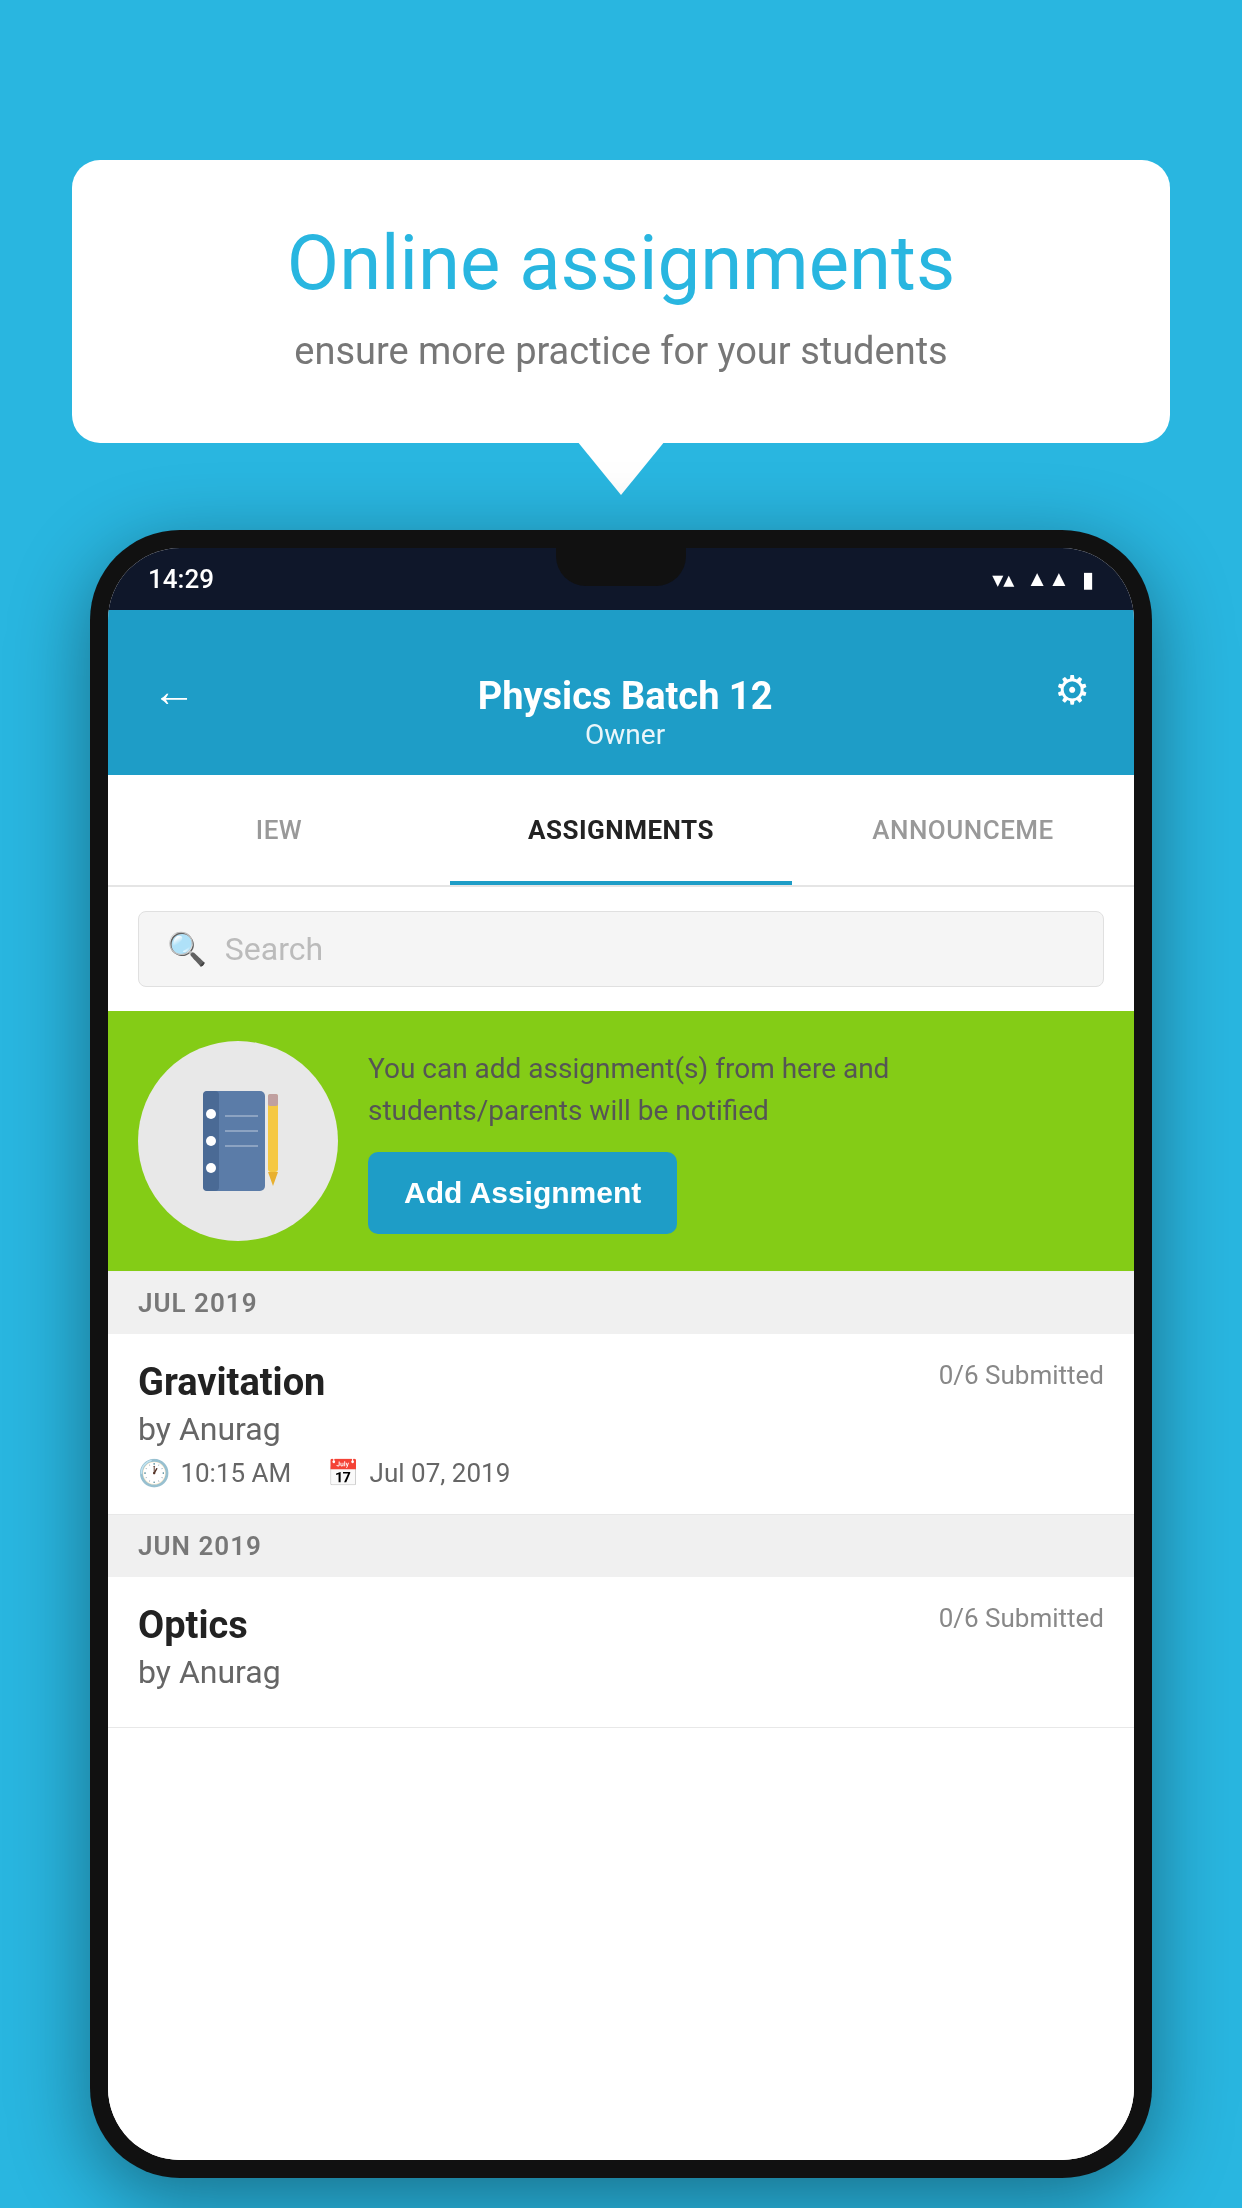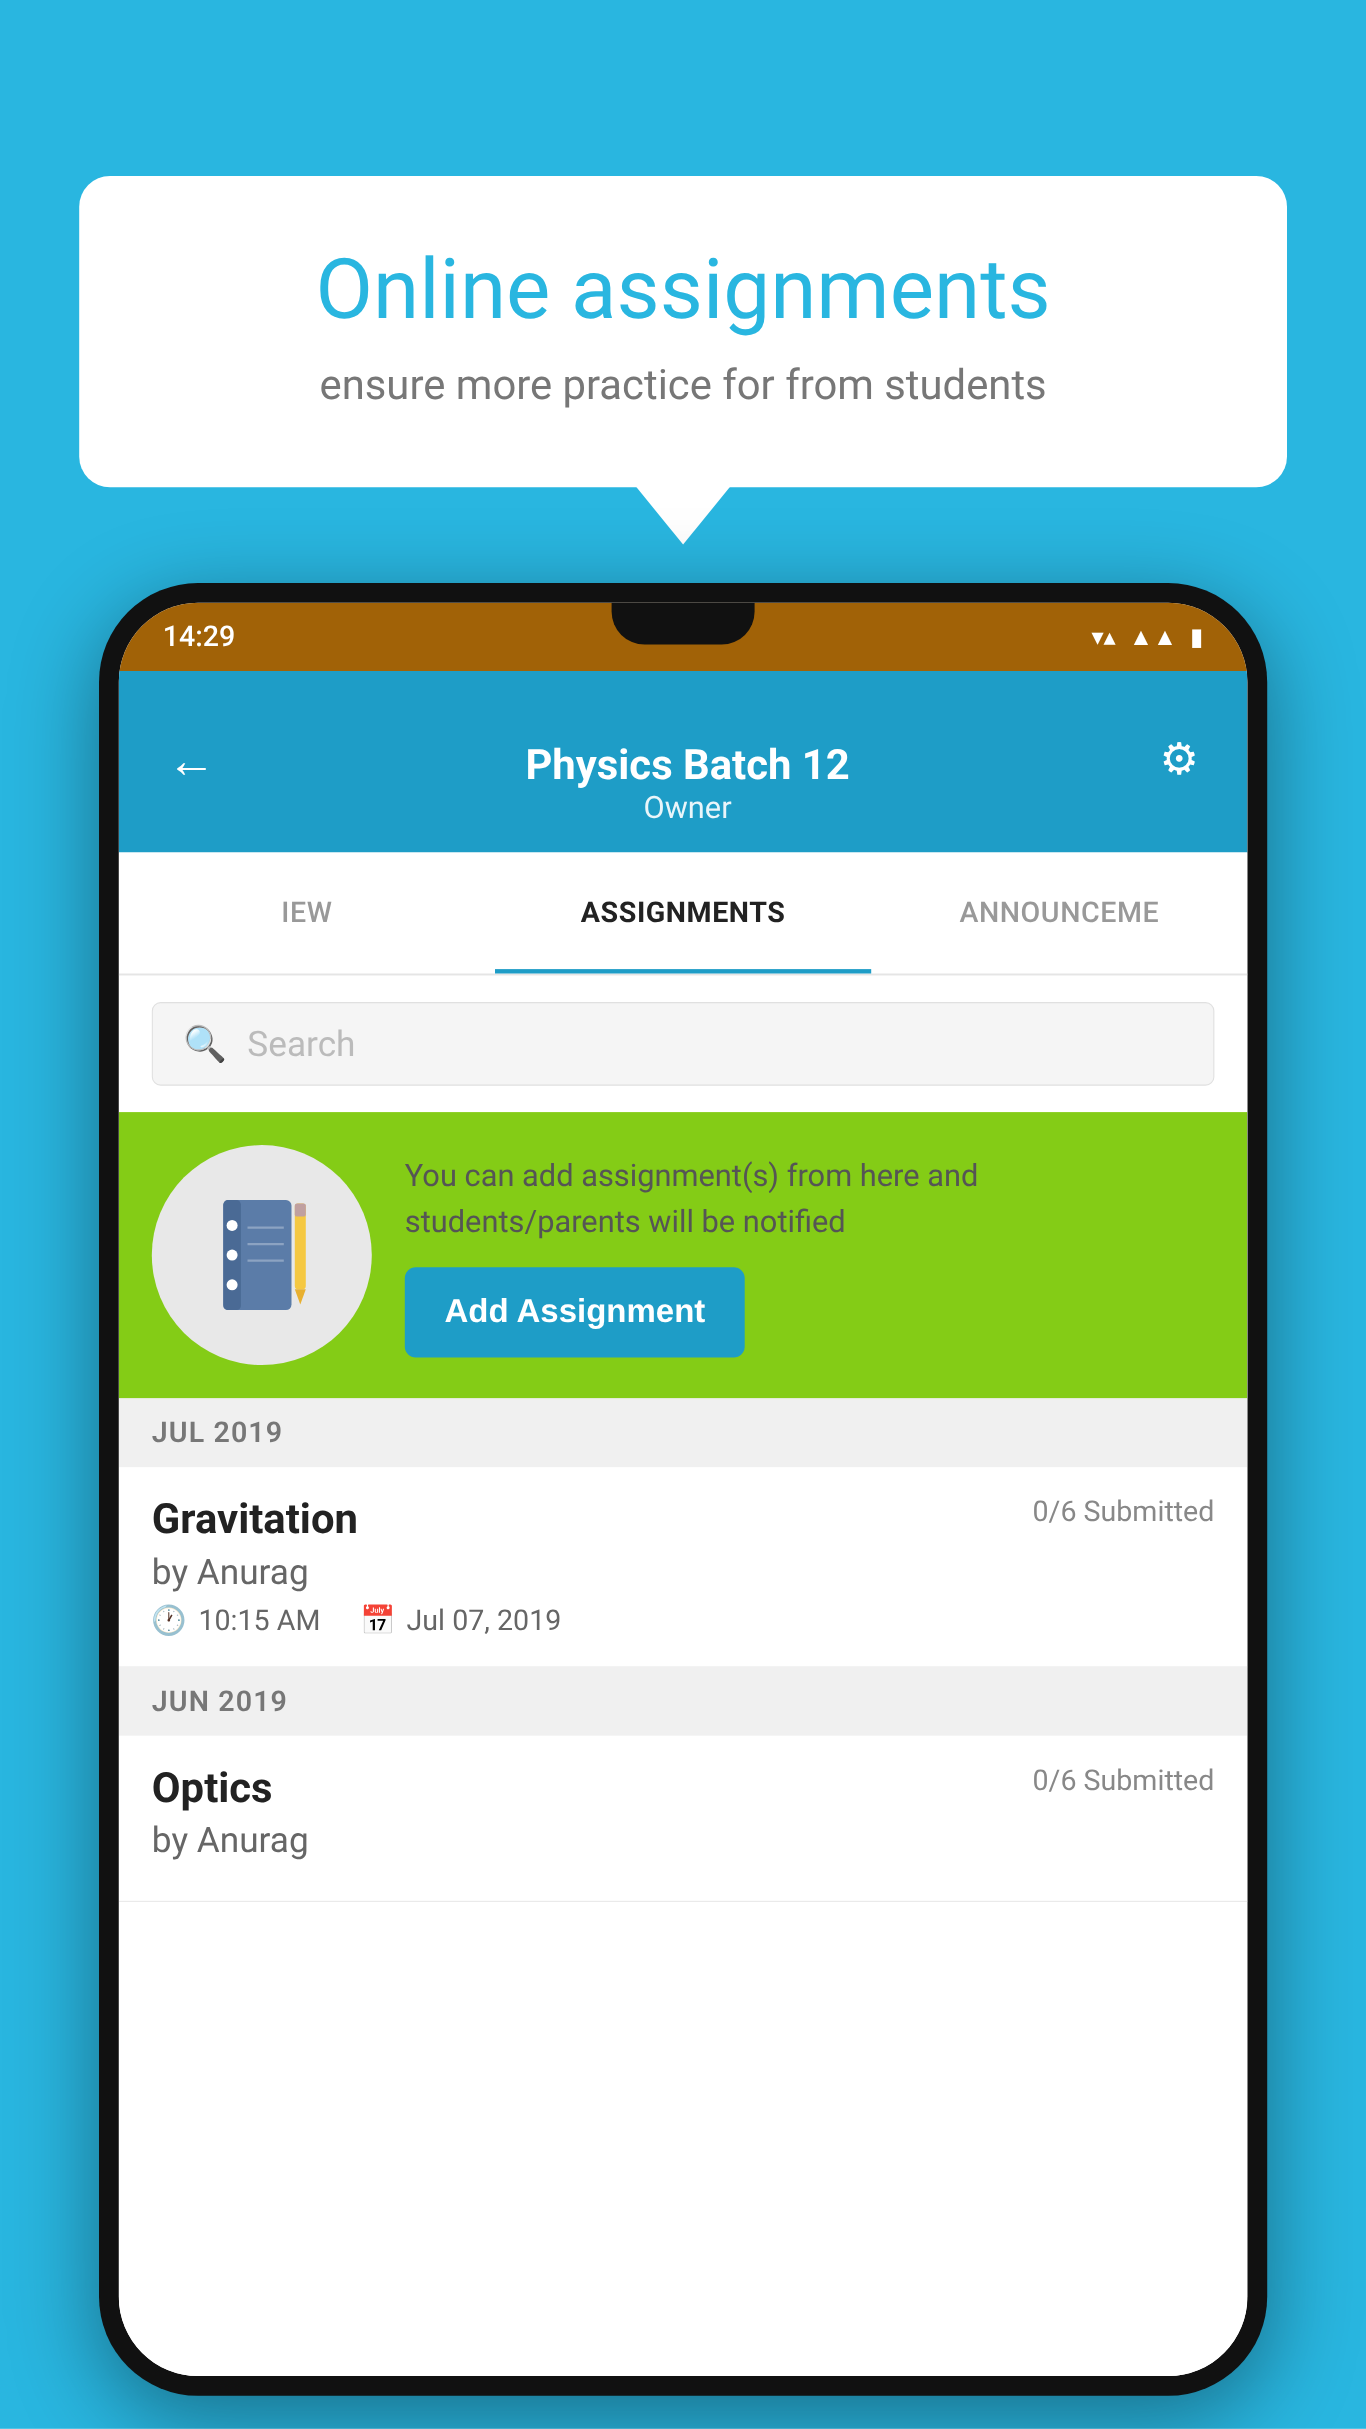--- a/index.html
+++ b/index.html
@@ -72,21 +72,21 @@
       height: 100%;
       background: white;
       border-radius: 72px;
       overflow: hidden;
       display: flex;
       flex-direction: column;
     }
 
     
     .status-bar {
-      background: #a16207;
+      background: #0f172a;
       height: 62px;
       display: flex;
       align-items: center;
       justify-content: space-between;
       padding: 0 40px;
       position: relative;
     }
     .status-time {
       color: white;
       font-size: 26px;
@@ -306,21 +306,21 @@
       font-size: 26px;
       color: #888;
     }
   </style>
 </head>
 <body>
 
 <div class="speech-bubble-container">
   <div class="speech-bubble">
     <div class="speech-bubble-title">Online assignments</div>
-    <div class="speech-bubble-subtitle">ensure more practice for from students</div>
+    <div class="speech-bubble-subtitle">ensure more practice for your students</div>
   </div>
 </div>
 
 <div class="phone-frame">
   <div class="phone-inner">
 
     <div class="status-bar">
       <div class="notch"></div>
       <span class="status-time">14:29</span>
       <div class="status-icons">

